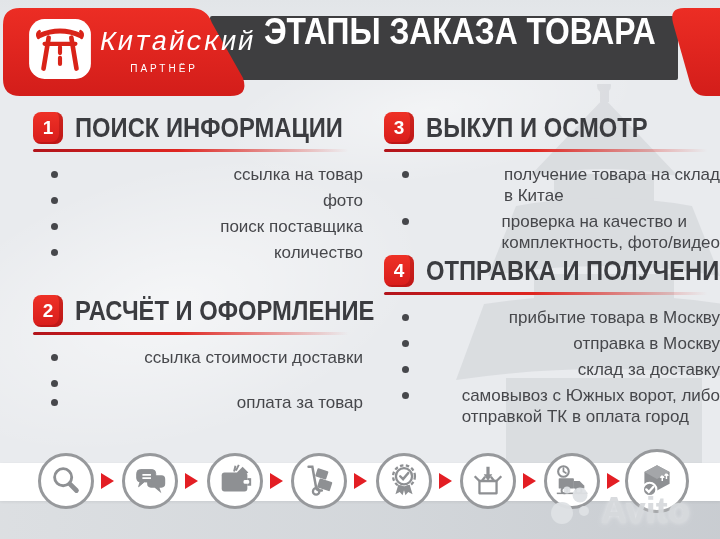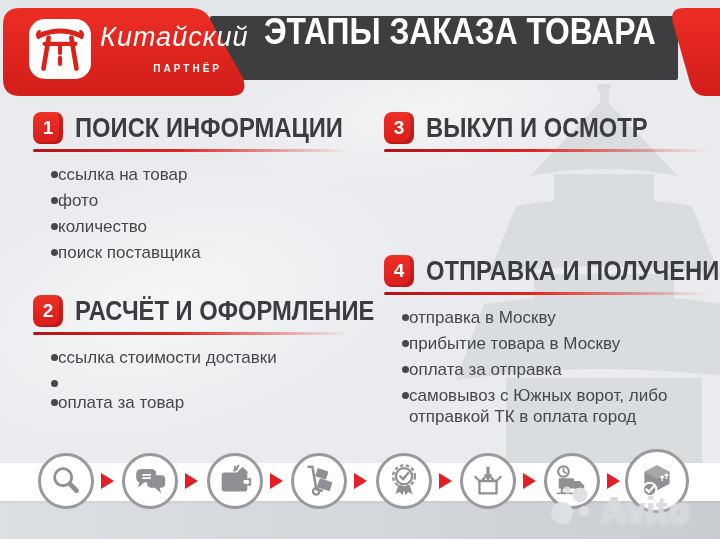--- a/index.html
+++ b/index.html
@@ -21,45 +21,45 @@
     background:linear-gradient(90deg,#dadde0 0%,#cfd3d7 55%,#c3c7cc 100%);opacity:.85;}
 
   
   .dark-bar{position:absolute;left:210px;top:16px;width:468px;height:64px;background:#3e3e40;border-radius:2px;z-index:2;}
   .main-title{position:absolute;left:232px;top:0;width:440px;height:64px;line-height:64px;
     text-align:center;z-index:4;color:#fff;font-weight:bold;font-size:37px;white-space:nowrap;}
   .main-title span{display:inline-block;transform:scaleX(.86);transform-origin:center;}
   .red-left,.red-right{position:absolute;z-index:3;}
   .red-left{left:0;top:6px;}
   .red-right{right:0;top:8px;}
-  .brand-script{position:absolute;left:100px;top:22px;z-index:5;color:#fff;
-    font-family:Liberation Sans, sans-serif;font-style:italic;font-size:27px;letter-spacing:1px;}
-  .brand-sub{position:absolute;left:132px;top:63px;width:90px;z-index:5;color:#fff;
-    font-size:10px;font-weight:bold;letter-spacing:3px;text-align:right;}
+  .brand-script{position:absolute;left:100px;top:28px;z-index:5;color:#fff;
+    font-family:Liberation Mono, monospace;font-style:italic;font-size:27px;letter-spacing:1px;}
+  .brand-sub{position:absolute;left:108px;top:63px;width:90px;z-index:5;color:#fff;
+    font-size:10px;font-weight:normal;letter-spacing:3px;text-align:right;}
   .logo-badge{position:absolute;left:26px;top:16px;z-index:5;}
 
   
   .step{position:absolute;z-index:2;}
   .s1{left:33px;top:111px;width:330px;}
   .s2{left:33px;top:294px;width:330px;}
   .s3{left:384px;top:111px;width:336px;}
   .s4{left:384px;top:254px;width:336px;}
   .step-head{display:flex;align-items:center;gap:12px;height:34px;}
   .num-badge{width:30px;height:32px;border-radius:8px;flex:0 0 auto;
     background:linear-gradient(180deg,#ee3126,#d81c1b);
     box-shadow:inset -4px -2px 0 rgba(125,8,12,.28);
     color:#fff;font-weight:bold;font-size:19px;display:flex;align-items:center;justify-content:center;}
   .step h2{margin:0;display:inline-block;transform:scaleX(.88);transform-origin:left center;
     font-size:27px;font-weight:bold;color:#3b3c40;white-space:nowrap;letter-spacing:0;}
   .rule{height:3px;margin-top:4px;border-radius:2px;
     background:linear-gradient(90deg,#b2141b 0%,#df2520 45%,rgba(223,37,32,0) 98%);}
   .s1 .rule,.s2 .rule{width:322px;}
   .s3 .rule,.s4 .rule{width:330px;}
   .step ul{list-style:none;margin:12px 0 0 18px;padding:0;}
-  .step li{display:flex;align-items:flex-start;gap:0;margin-bottom:5px;}
+  .step li{display:flex;align-items:flex-start;gap:0;margin-bottom:5px;justify-content:space-between;}
   .dot{width:7px;height:7px;border-radius:50%;background:#46474b;margin-top:7px;flex:0 0 auto;}
   .item-text{font-size:17px;line-height:21px;color:#46474b;white-space:pre-line;}
 
   
   .band{position:absolute;left:0;top:463px;width:720px;height:38px;background:#fff;
     box-shadow:0 1px 3px rgba(0,0,0,.07);z-index:1;}
   .circle{position:absolute;width:56px;height:56px;border:3px solid #97999c;border-radius:50%;
     background:#fff;box-sizing:border-box;z-index:2;display:flex;align-items:center;justify-content:center;}
   .circle.big{width:64px;height:64px;}
   .arrow{position:absolute;width:0;height:0;z-index:2;
@@ -133,25 +133,25 @@
       <li>
           <span class="dot"></span>
           <span class="item-text">ссылка на товар</span>
         </li>
       <li>
           <span class="dot"></span>
           <span class="item-text">фото</span>
         </li>
       <li>
           <span class="dot"></span>
+          <span class="item-text">поиск поставщика</span>
+        </li>
+      <li>
+          <span class="dot"></span>
           <span class="item-text">количество</span>
-        </li>
-      <li>
-          <span class="dot"></span>
-          <span class="item-text">поиск поставщика</span>
         </li>
     </ul>
   </section>
 
   <section class="step s2">
     <div class="step-head">
       <div class="num-badge">2</div>
       <h2>РАСЧЁТ И ОФОРМЛЕНИЕ</h2>
     </div>
     <div class="rule"></div>
@@ -169,40 +169,52 @@
         </li>
     </ul>
   </section>
 
   <section class="step s3">
     <div class="step-head">
       <div class="num-badge">3</div>
       <h2>ВЫКУП И ОСМОТР</h2>
     </div>
     <div class="rule"></div>
+    <ul>
+      <li>
+          <span class="dot"></span>
+          <span class="item-text">получение товара на склад
+в Китае</span>
+        </li>
+      <li>
+          <span class="dot"></span>
+          <span class="item-text">проверка на качество и
+комплектность, фото/видео</span>
+        </li>
+    </ul>
   </section>
 
   <section class="step s4">
     <div class="step-head">
       <div class="num-badge">4</div>
       <h2>ОТПРАВКА И ПОЛУЧЕНИЕ</h2>
     </div>
     <div class="rule"></div>
     <ul>
       <li>
           <span class="dot"></span>
+          <span class="item-text">прибытие товара в Москву</span>
+        </li>
+      <li>
+          <span class="dot"></span>
           <span class="item-text">отправка в Москву</span>
         </li>
       <li>
           <span class="dot"></span>
-          <span class="item-text">прибытие товара в Москву</span>
-        </li>
-      <li>
-          <span class="dot"></span>
-          <span class="item-text">оплата за отправка</span>
+          <span class="item-text">склад за доставку</span>
         </li>
       <li>
           <span class="dot"></span>
           <span class="item-text">самовывоз с Южных ворот, либо
 отправкой ТК в оплата город</span>
         </li>
     </ul>
   </section>
 
   <div class="band"></div>

